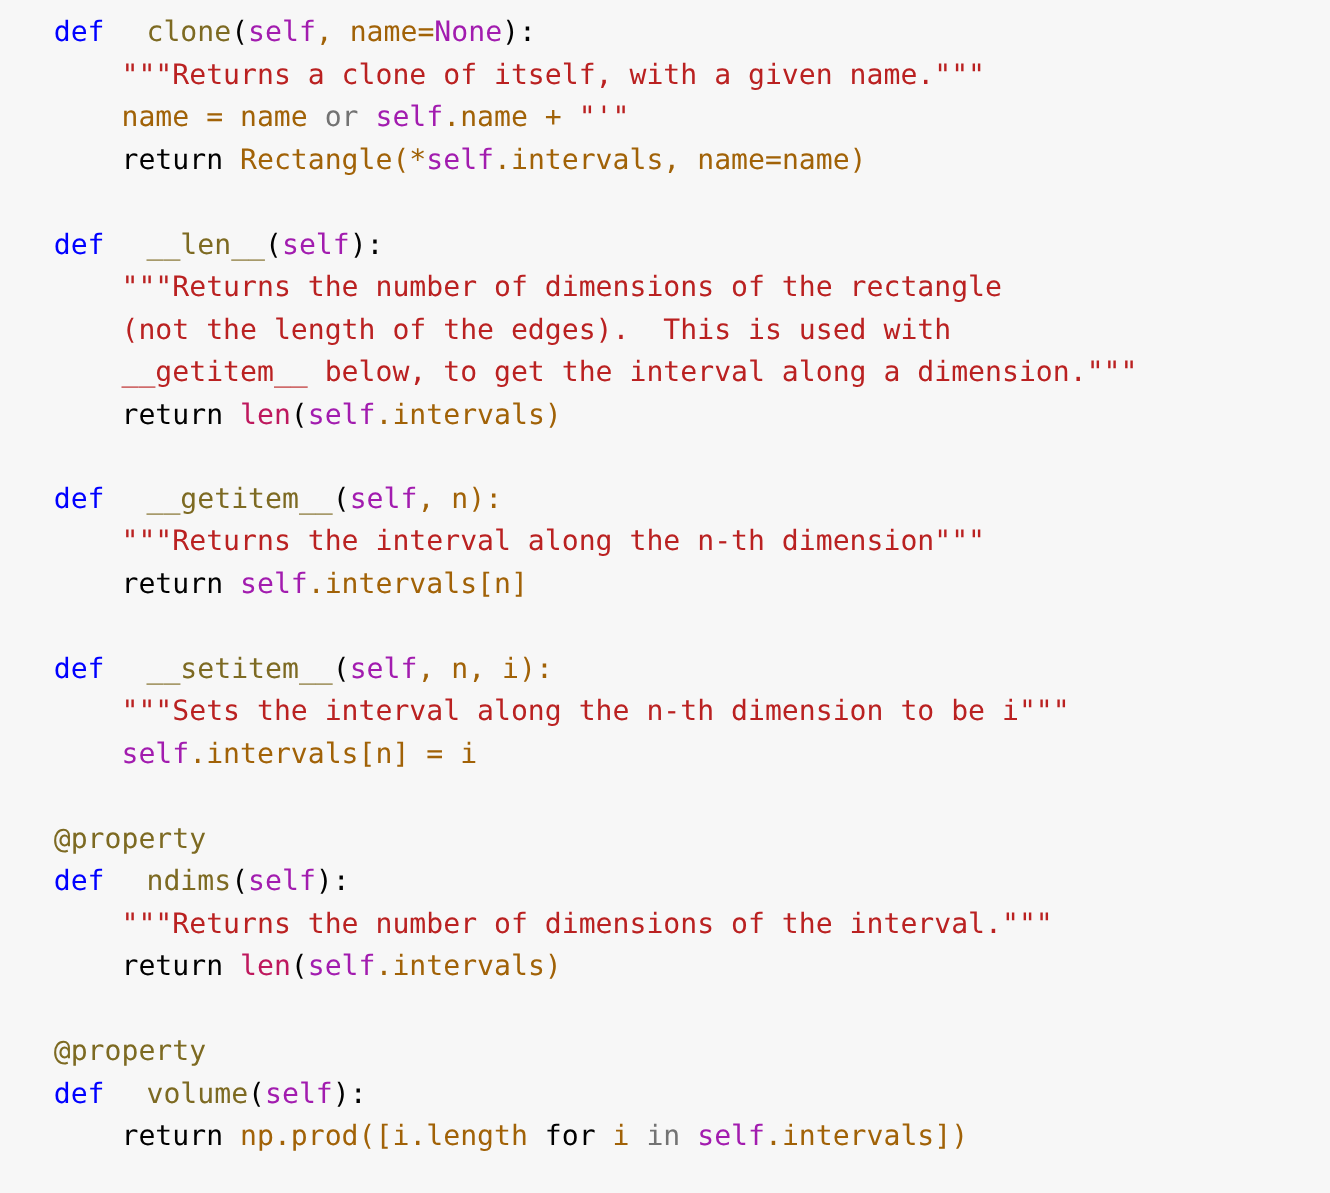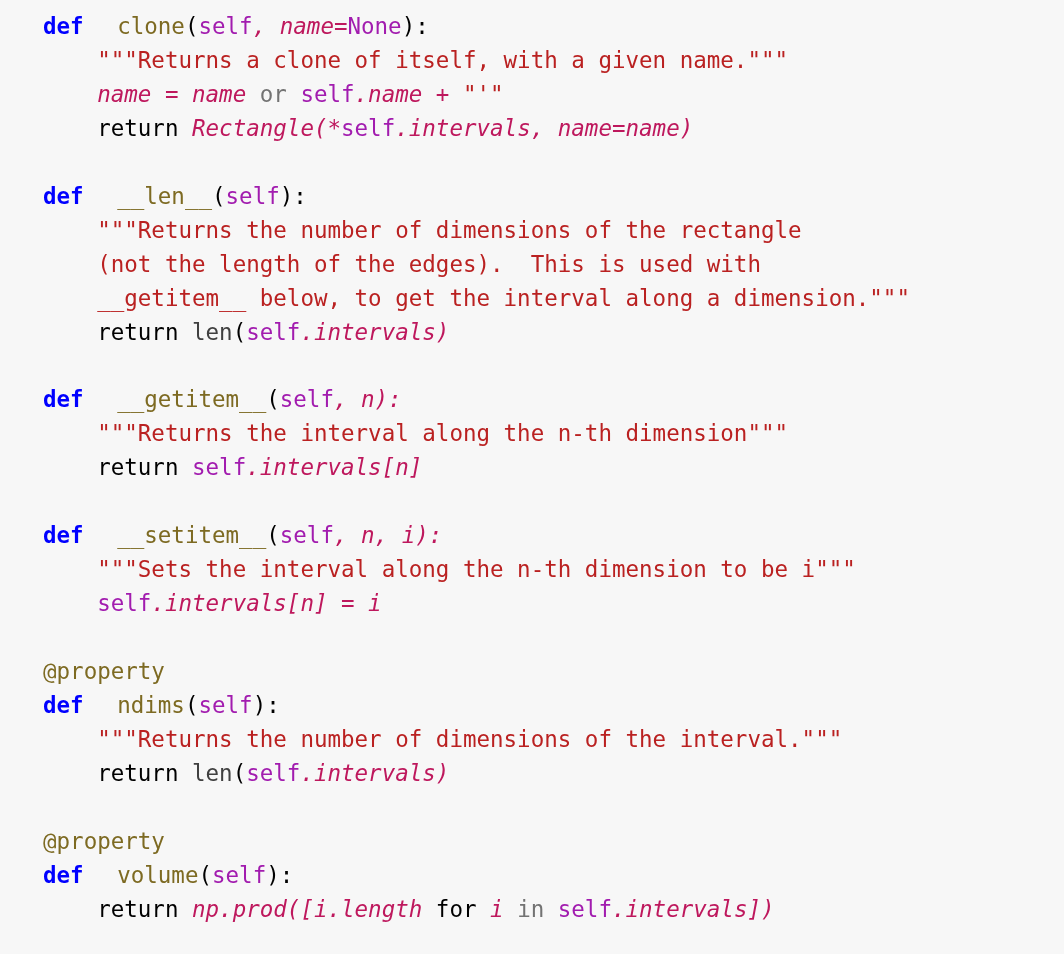--- a/index.html
+++ b/index.html
@@ -31,29 +31,29 @@
     white-space: pre;
     letter-spacing: 0px;
   }
   .ln {
     display: block;
     white-space: pre;
     padding-left: 43px;
     min-height: 33.95px;
   }
   
-  .k   { color: #0000ff; font-weight: bold; }  
+  .k   { color: #0000ff; font-weight: normal; }  
   .kw  { color: #000000; }                       
   .kb  { color: #737373; }                       
   .nf  { color: #7d6a22; margin-left: 20px; }                       
-  .nb  { color: #404040; margin-top: 36px; }                       
+  .nb  { color: #be185d; margin-top: 36px; }                       
   .bp  { color: #a21caf; }                       
   .s   { color: #ba2121; }                       
   .nd  { color: #7d6a22; }                       
-  .n   { color: #be185d; font-style: italic; }                       
+  .n   { color: #a16207; }                       
   .p   { color: #000000; }                       
   .blank { display:block; height: 33.95px; }
 </style>
 </head>
 <body>
 
 <div id="code-block">
   <pre class="code-lines" id="code-lines"><span class="ln"><span class="k">def</span><span class="n"> </span><span class="nf">clone</span><span class="p">(</span><span class="bp">self</span><span class="n">, name=</span><span class="bp">None</span><span class="p">):</span></span><span class="ln"><span class="n">    </span><span class="s">"""Returns a clone of itself, with a given name."""</span></span><span class="ln"><span class="n">    name = name </span><span class="kb">or</span><span class="n"> </span><span class="bp">self</span><span class="n">.name + </span><span class="s">"'"</span></span><span class="ln"><span class="n">    </span><span class="kw">return</span><span class="n"> Rectangle(*</span><span class="bp">self</span><span class="n">.intervals, name=name)</span></span><span class="ln blank">​</span><span class="ln"><span class="k">def</span><span class="n"> </span><span class="nf">__len__</span><span class="p">(</span><span class="bp">self</span><span class="p">):</span></span><span class="ln"><span class="n">    </span><span class="s">"""Returns the number of dimensions of the rectangle</span></span><span class="ln"><span class="n">    </span><span class="s">(not the length of the edges).  This is used with</span></span><span class="ln"><span class="n">    </span><span class="s">__getitem__ below, to get the interval along a dimension."""</span></span><span class="ln"><span class="n">    </span><span class="kw">return</span><span class="n"> </span><span class="nb">len</span><span class="p">(</span><span class="bp">self</span><span class="n">.intervals)</span></span><span class="ln blank">​</span><span class="ln"><span class="k">def</span><span class="n"> </span><span class="nf">__getitem__</span><span class="p">(</span><span class="bp">self</span><span class="n">, n):</span></span><span class="ln"><span class="n">    </span><span class="s">"""Returns the interval along the n-th dimension"""</span></span><span class="ln"><span class="n">    </span><span class="kw">return</span><span class="n"> </span><span class="bp">self</span><span class="n">.intervals[n]</span></span><span class="ln blank">​</span><span class="ln"><span class="k">def</span><span class="n"> </span><span class="nf">__setitem__</span><span class="p">(</span><span class="bp">self</span><span class="n">, n, i):</span></span><span class="ln"><span class="n">    </span><span class="s">"""Sets the interval along the n-th dimension to be i"""</span></span><span class="ln"><span class="n">    </span><span class="bp">self</span><span class="n">.intervals[n] = i</span></span><span class="ln blank">​</span><span class="ln"><span class="nd">@property</span></span><span class="ln"><span class="k">def</span><span class="n"> </span><span class="nf">ndims</span><span class="p">(</span><span class="bp">self</span><span class="p">):</span></span><span class="ln"><span class="n">    </span><span class="s">"""Returns the number of dimensions of the interval."""</span></span><span class="ln"><span class="n">    </span><span class="kw">return</span><span class="n"> </span><span class="nb">len</span><span class="p">(</span><span class="bp">self</span><span class="n">.intervals)</span></span><span class="ln blank">​</span><span class="ln"><span class="nd">@property</span></span><span class="ln"><span class="k">def</span><span class="n"> </span><span class="nf">volume</span><span class="p">(</span><span class="bp">self</span><span class="p">):</span></span><span class="ln"><span class="n">    </span><span class="kw">return</span><span class="n"> np.prod([i.length </span><span class="kw">for</span><span class="n"> i </span><span class="kb">in</span><span class="n"> </span><span class="bp">self</span><span class="n">.intervals])</span></span></pre>
 </div>
 

